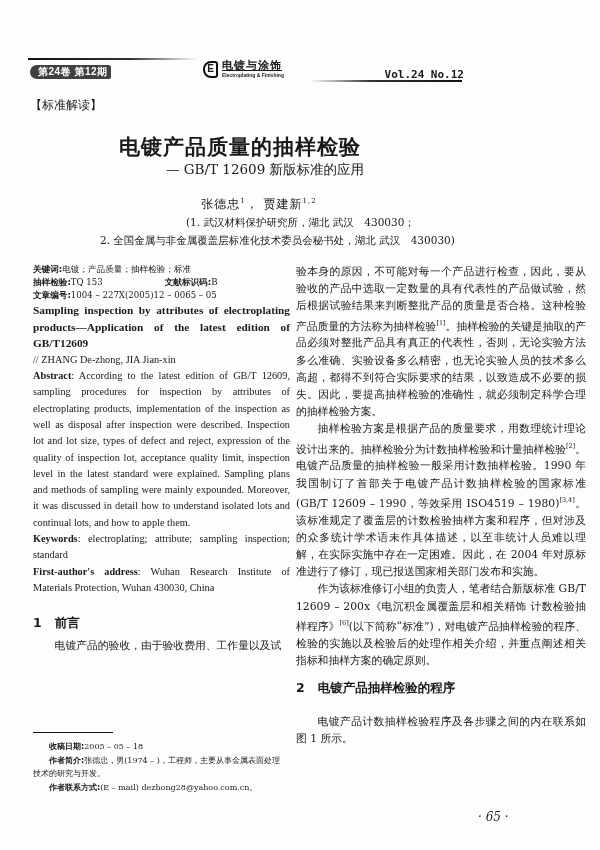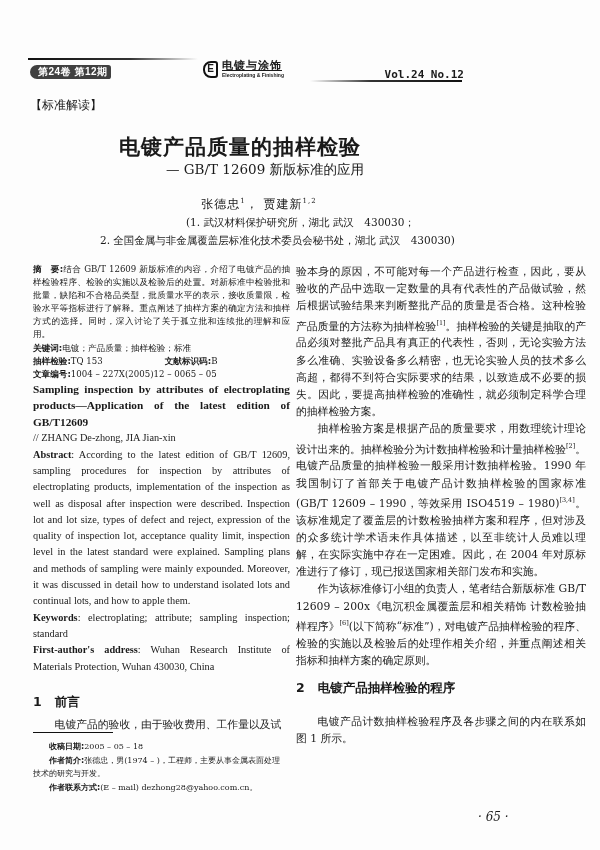--- a/index.html
+++ b/index.html
@@ -61,21 +61,20 @@
 <div class="abs title">电镀产品质量的抽样检验</div>
 <div class="abs subtitle">— GB/T 12609 新版标准的应用</div>
 <div class="abs authors">
   <span>张德忠</span><sup>1</sup>，
   <span>贾建新</span><sup>1,2</sup>
 </div>
 <div class="abs affil1">(1. 武汉材料保护研究所，湖北 武汉　430030；</div>
 <div class="abs affil2">2. 全国金属与非金属覆盖层标准化技术委员会秘书处，湖北 武汉　430030)</div>
 
 <div class="abs col-left">
-  <p class="p"><span class="b">摘　要:</span><span>结合 GB/T 12609 新版标准的内容，介绍了电镀产品的抽样检验程序、检验的实施以及检验后的处置。对新标准中检验批和批量，缺陷和不合格品类型，批质量水平的表示，接收质量限，检验水平等指标进行了解释。重点阐述了抽样方案的确定方法和抽样方式的选择。同时，深入讨论了关于孤立批和连续批的理解和应用。</span></p>
   <p class="p"><span class="b">关键词:</span><span>电镀；产品质量；抽样检验；标准</span></p>
   <p class="p"><span class="b">抽样检验:</span><span>TQ 153</span><span style="display:inline-block;width:62px;"></span><span class="b">文献标识码:</span><span>B</span></p>
   <p class="p"><span class="b">文章编号:</span><span>1004 – 227X(2005)12 – 0065 – 05</span></p>
   <p class="p en-title">Sampling inspection by attributes of electroplating products—Application of the latest edition of GB/T12609</p>
   <p class="p en">// ZHANG De-zhong, JIA Jian-xin</p>
   <p class="p en"><b>Abstract</b><span>: According to the latest edition of GB/T 12609, sampling procedures for inspection by attributes of electroplating products, implementation of the inspection as well as disposal after inspection were described. Inspection lot and lot size, types of defect and reject, expression of the quality of inspection lot, acceptance quality limit, inspection level in the latest standard were explained. Sampling plans and methods of sampling were mainly expounded. Moreover, it was discussed in detail how to understand isolated lots and continual lots, and how to apple them.</span></p>
   <p class="p en"><b>Keywords</b><span>: electroplating; attribute; sampling inspection; standard</span></p>
   <p class="p en"><b>First-author's address</b><span>: Wuhan Research Institute of Materials Protection, Wuhan 430030, China</span></p>
   <p class="p h1" style="margin-top:20px;"><span>1</span>&nbsp;&nbsp;&nbsp;<span>前言</span></p>
   <p class="p indent" style="font-size:10.8px;line-height:17px;margin-top:8px;">电镀产品的验收，由于验收费用、工作量以及试</p>

